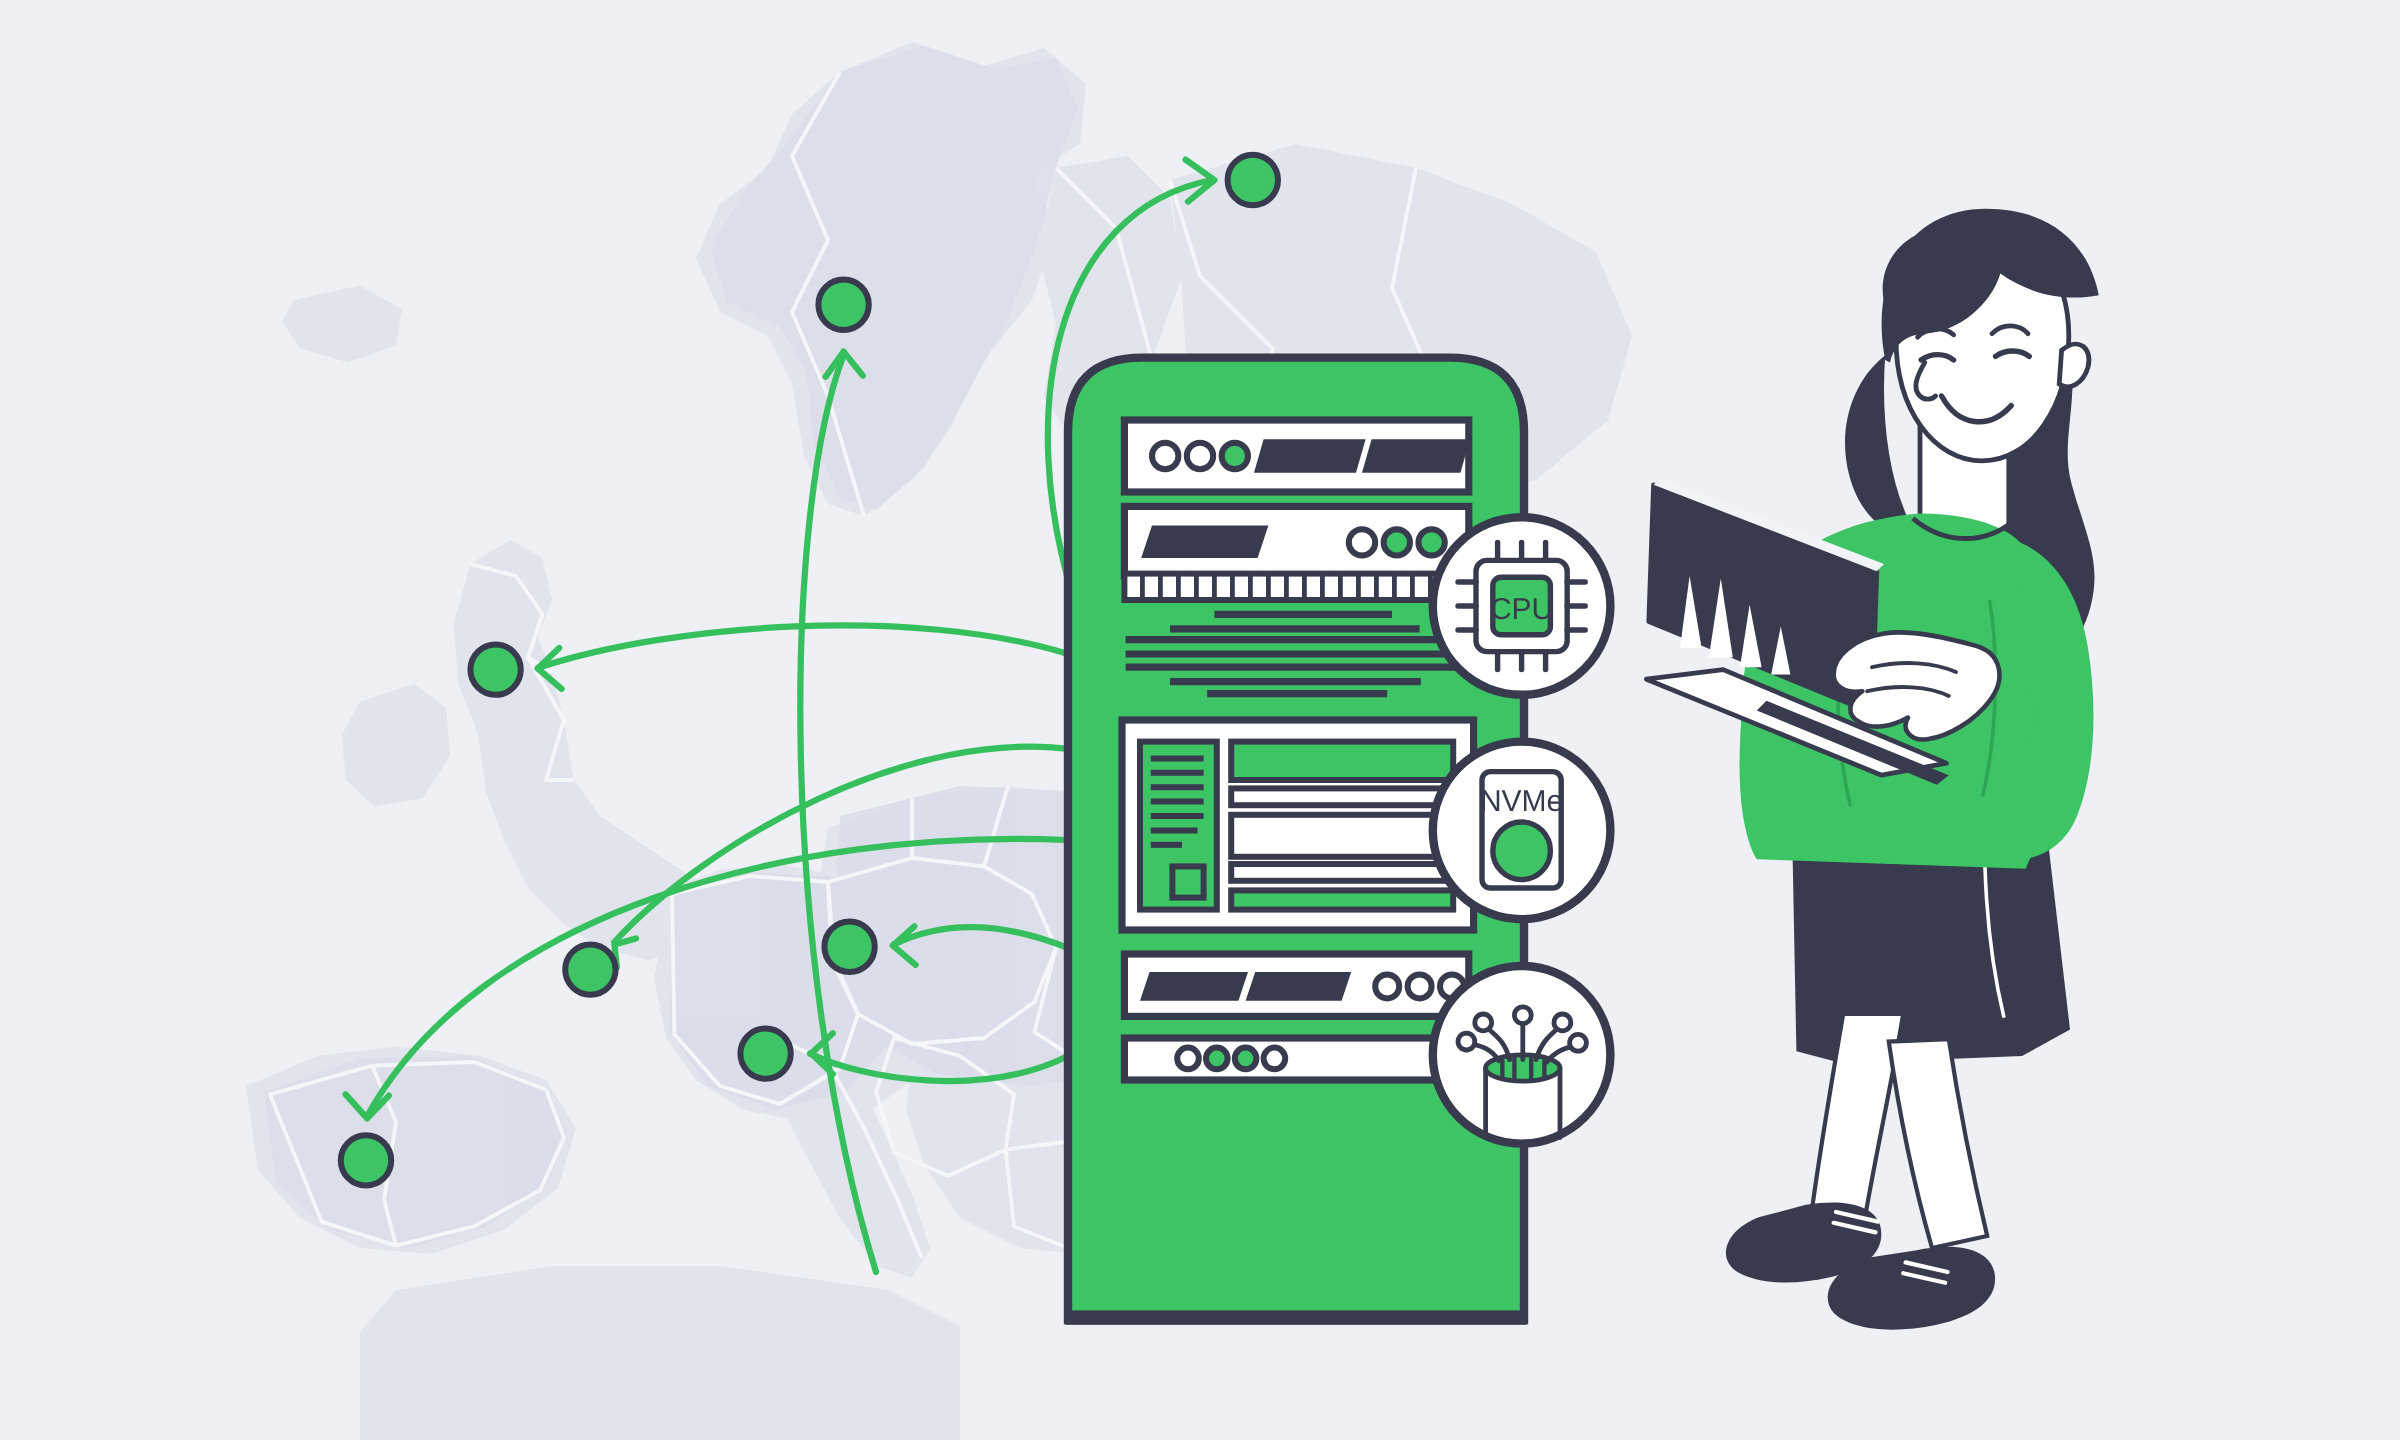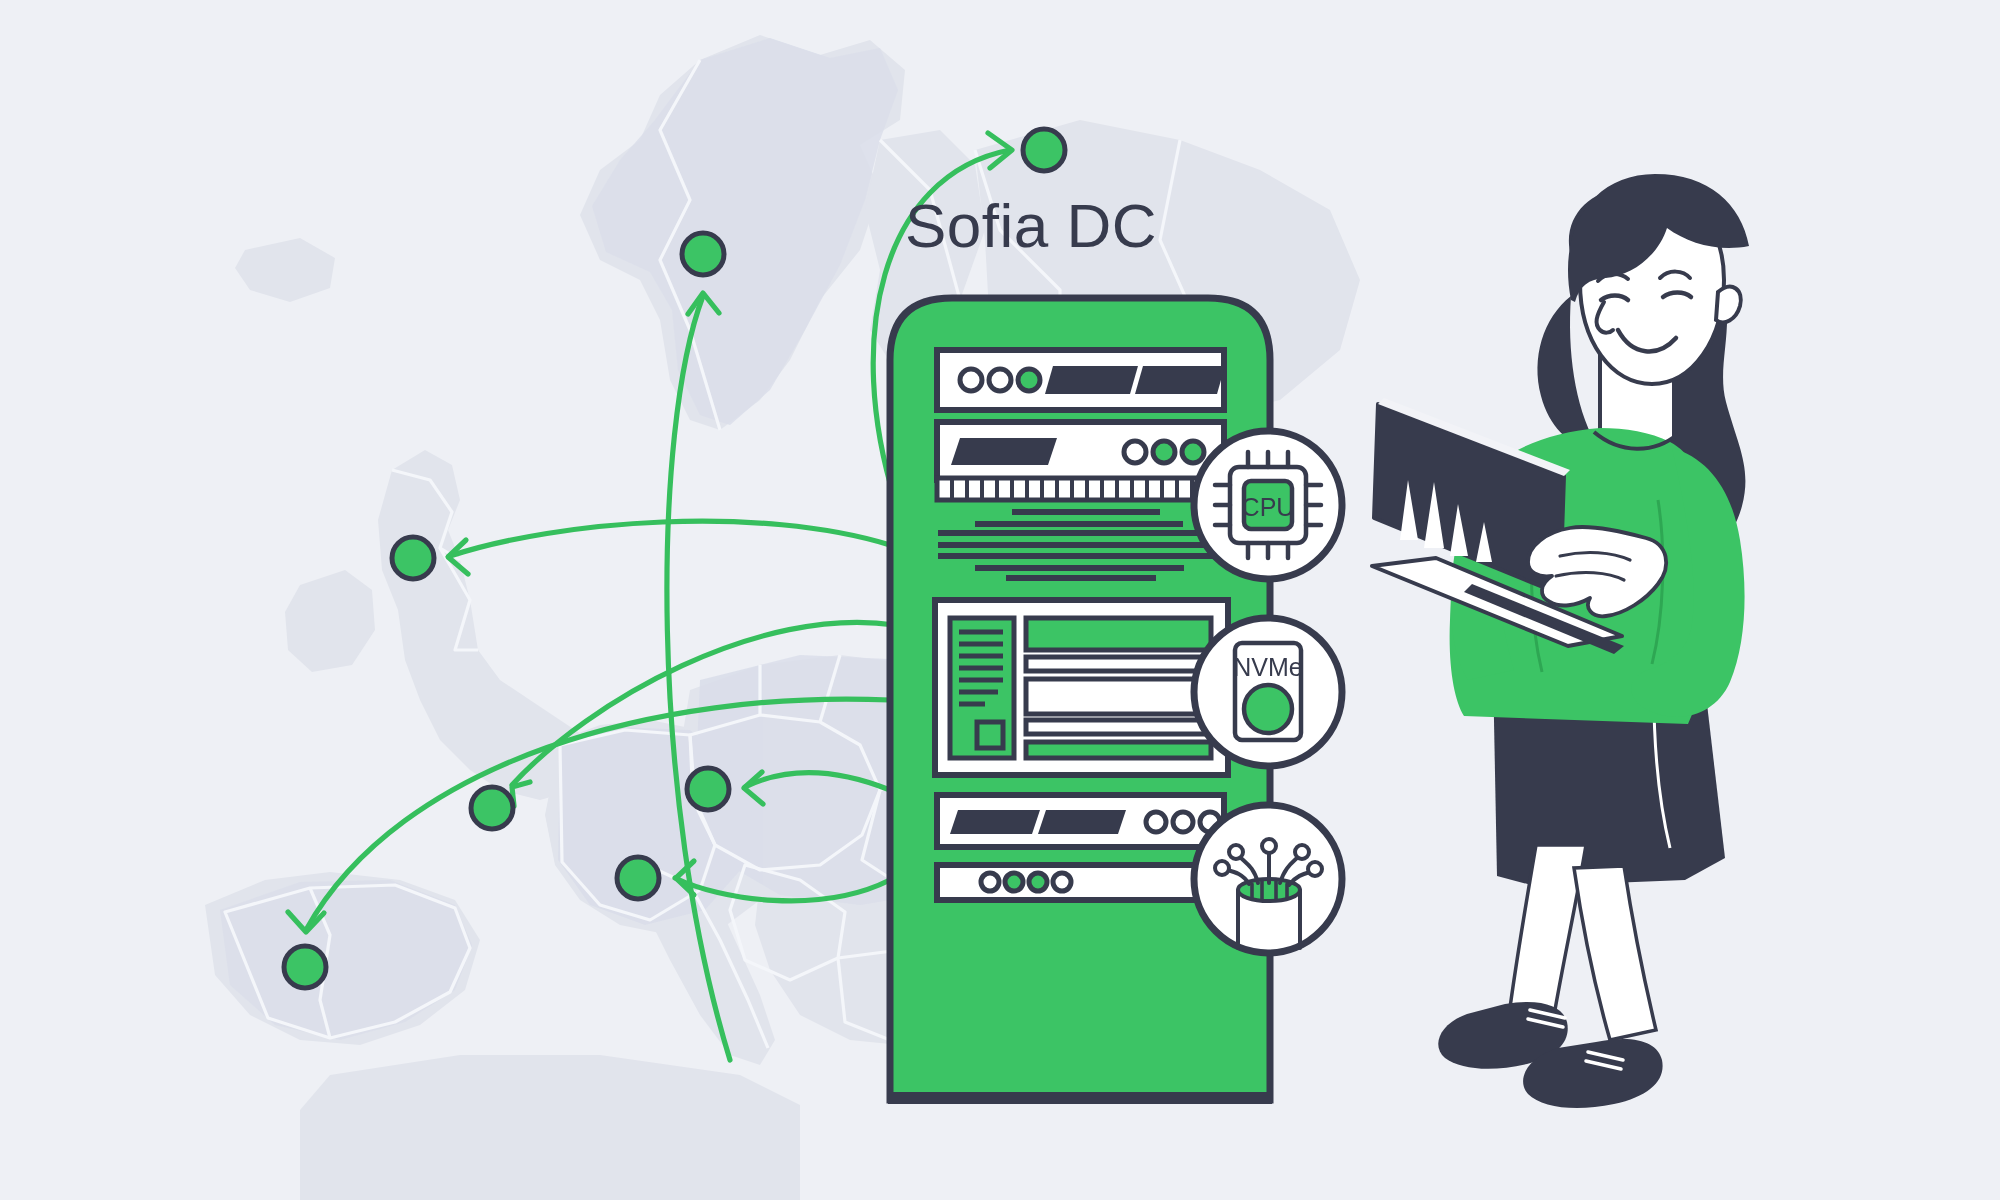--- a/index.html
+++ b/index.html
@@ -374,15 +374,14 @@
                  c 14 -18, 10 -40, -12 -46 c -22 -6, -54 -14, -76 -10 Z" fill="#ffffff" stroke="#373b4d" stroke-width="3.8" stroke-linejoin="round"></path>
         <g stroke="#373b4d" stroke-width="3.2" fill="none" stroke-linecap="round">
           <path d="M1560 556 c 26 -6, 52 -4, 70 4"></path>
           <path d="M1556 576 c 26 -6, 52 -4, 68 4"></path>
         </g>
 
       </g>
     </g>
   </svg>
 
-  <div class="dc-title">Sofia DC</div>
 
 </div>
 
 </body></html>

